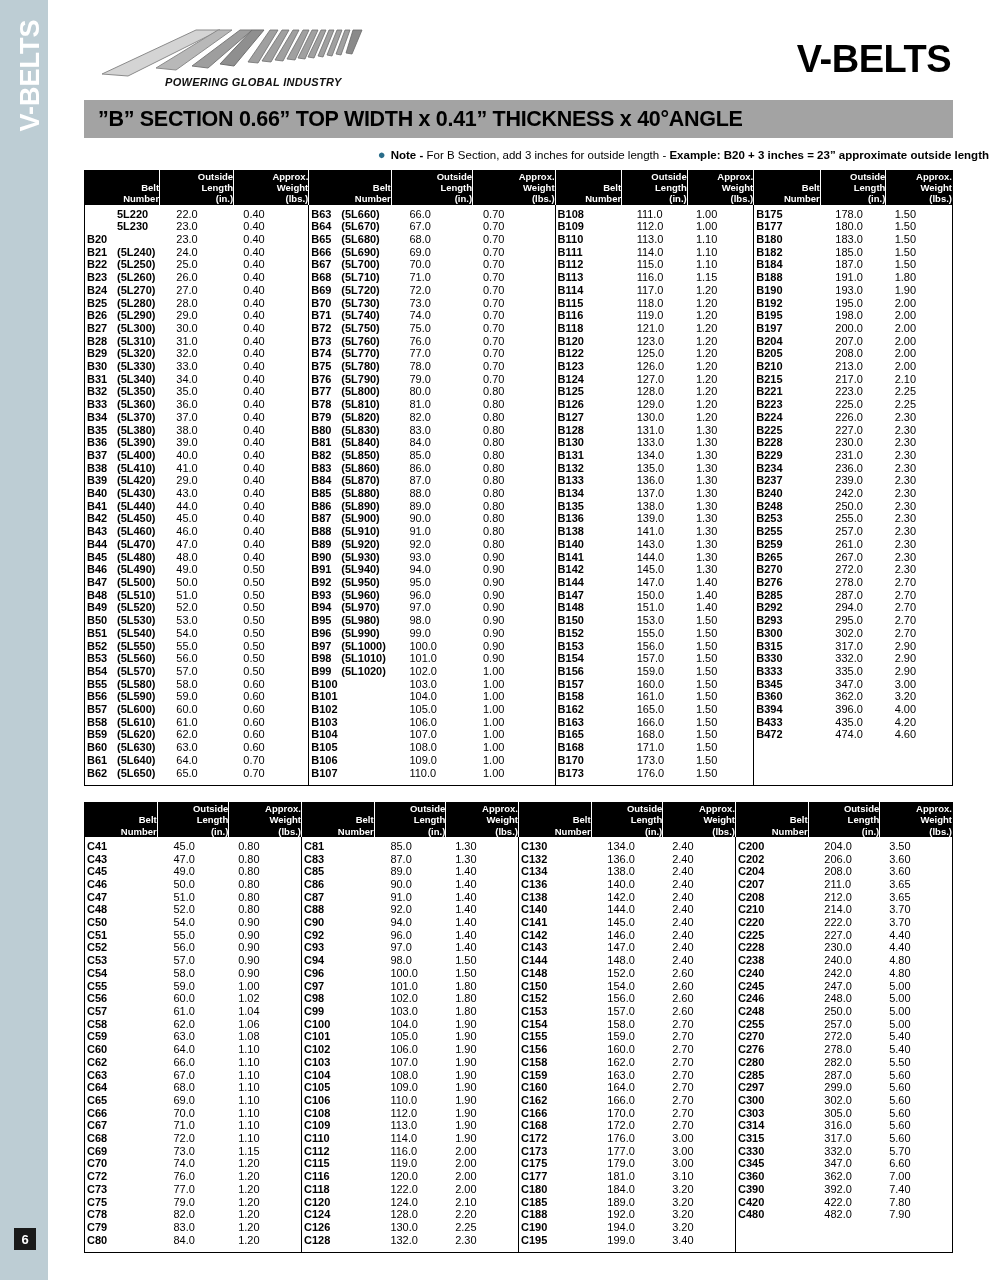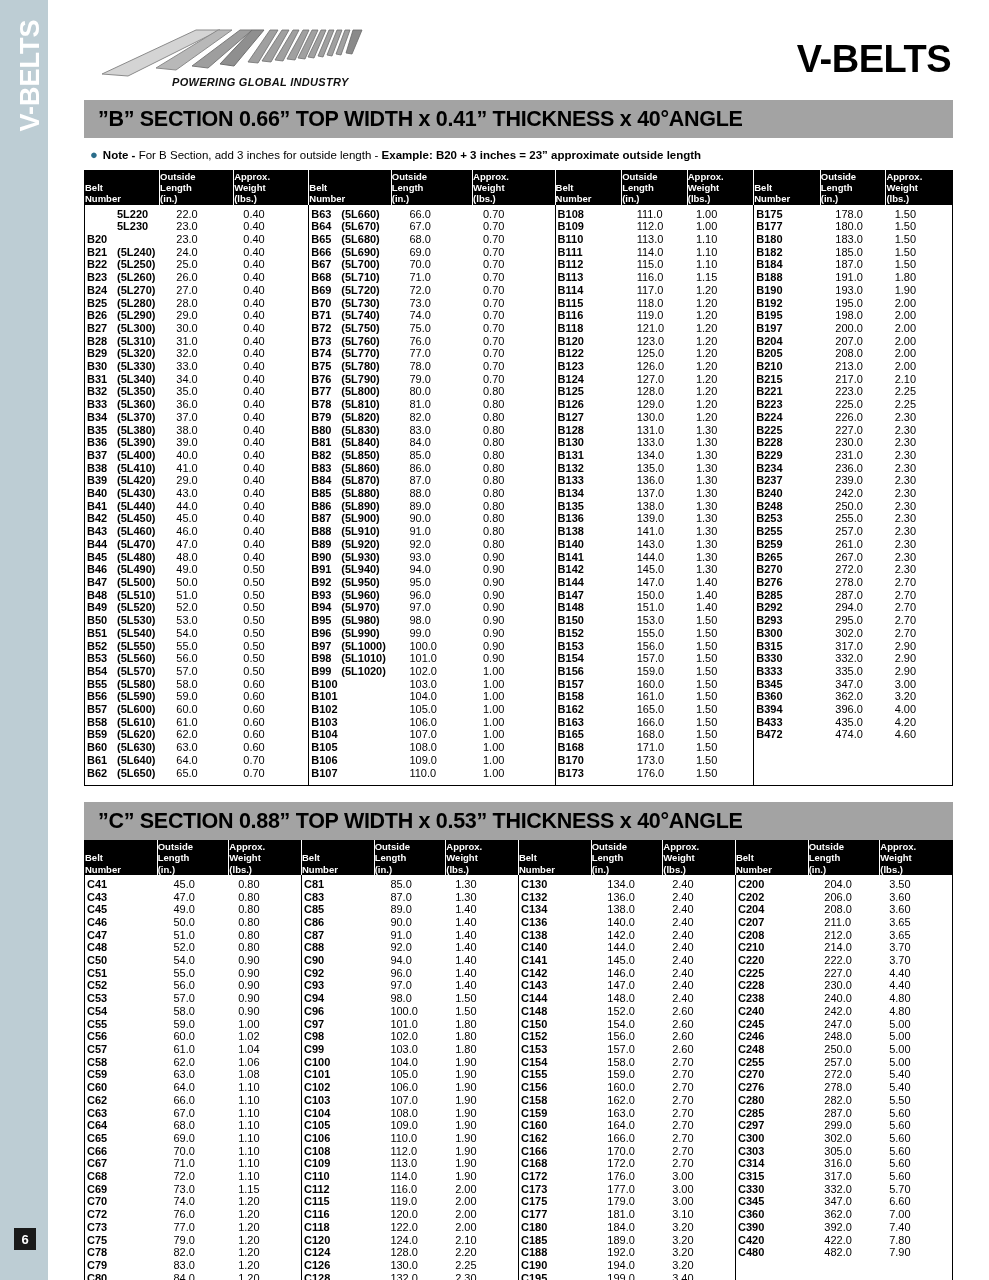--- a/index.html
+++ b/index.html
@@ -45,21 +45,21 @@
   
   #header {
     position: relative;
     height: 100px;
   }
   #logo {
     position: absolute; left: 52px; top: 18px;
     width: 300px; height: 70px;
   }
   #logo .tag {
-    position: absolute; left: 72px; top: 58px;
+    position: absolute; left: 65px; top: 58px;
     font-size: 11px; font-weight: bold; font-style: italic;
     letter-spacing: .3px;
     color: #111;
   }
   #doc-title {
     position: absolute; right: 38px; top: 38px;
     font-size: 38px; font-weight: bold; letter-spacing: -0.5px;
   }
   .section-bar {
     margin: 0 36px 0 36px;
@@ -67,40 +67,41 @@
     height: 38px;
     display: flex; align-items: center;
     padding-left: 14px;
   }
   .section-bar .t {
     font-size: 21.5px; font-weight: bold; letter-spacing: -0.3px;
   }
   .note {
     margin: 9px 0 8px 42px;
     font-size: 11.5px;
+    text-align: right;
   }
   .note .bullet {
     color: #2a6d8a; font-size: 13px; margin-right: 5px;
   }
   .note b { font-weight: bold; }
   table.belt {
     border-collapse: collapse;
     margin: 0 36px;
     width: 869px;
     border: 1.5px solid #000;
   }
   table.belt th, table.belt td {
     padding: 0;
   }
   .hdrrow th {
     background: #000;
     color: #fff;
     font-size: 9.5px;
     font-weight: bold;
-    text-align: left;
+    text-align: right;
     line-height: 1.18;
     padding: 6px 2px 7px 2px;
     vertical-align: bottom;
   }
   .hdrrow th.sep { border-right: 1.5px solid #fff; }
   .grp { vertical-align: top; border-right: 1.5px solid #000; }
   .grp:last-child { border-right: none; }
   table.inner {
     border-collapse: collapse;
     width: 100%;
@@ -1112,23 +1113,20 @@
                 </tr>
               </tbody>
             </table>
           </td>
     </tr>
   </tbody>
     </table>
 
   <div class="spacer-md"></div>
 
-  <div class="section-bar">
-    <div class="t">”C” SECTION 0.88” TOP WIDTH x 0.53” THICKNESS x 40°ANGLE</div>
-  </div>
 
   <table class="belt">
     <tbody>
         <tr class="hdrrow">
       <th class="sep">Belt<br>Number</th>
       <th class="sep">Outside<br>Length<br>(in.)</th>
       <th class="sep">Approx.<br>Weight<br>(lbs.)</th>
       <th class="sep">Belt<br>Number</th>
       <th class="sep">Outside<br>Length<br>(in.)</th>
       <th class="sep">Approx.<br>Weight<br>(lbs.)</th>

